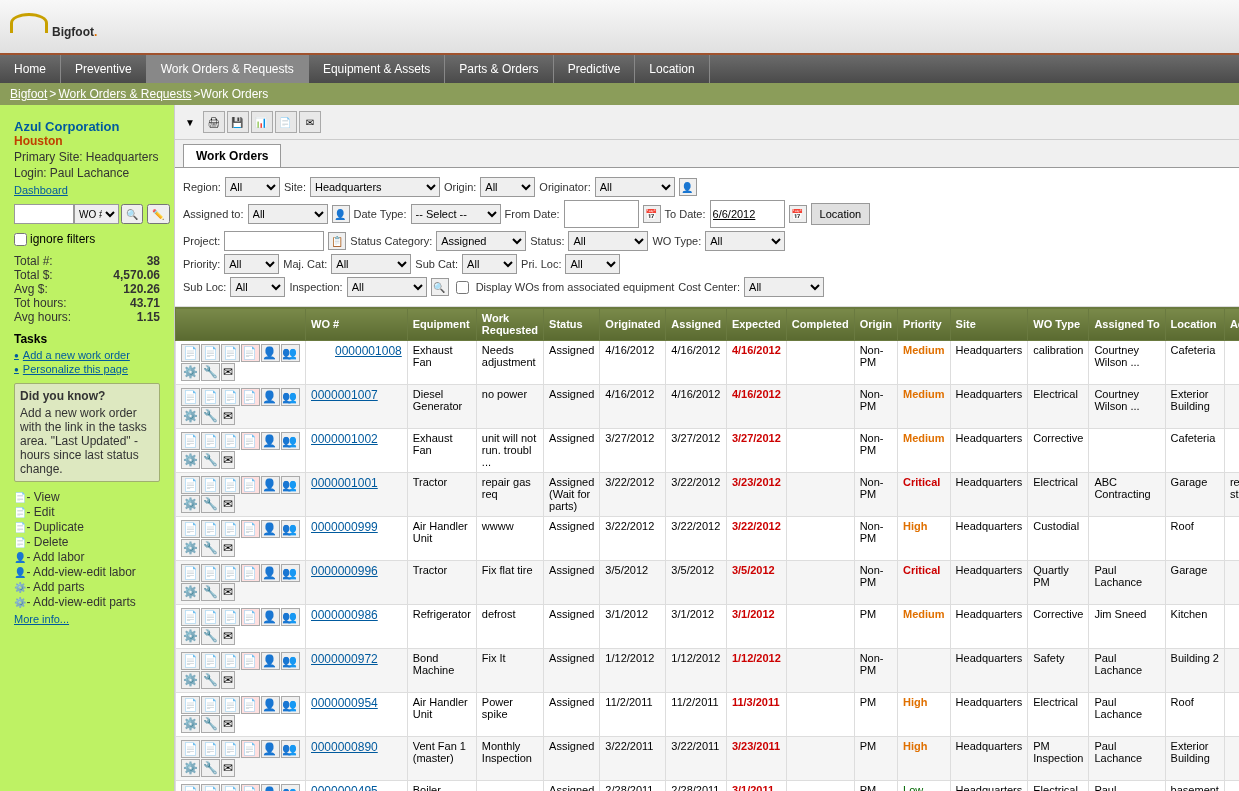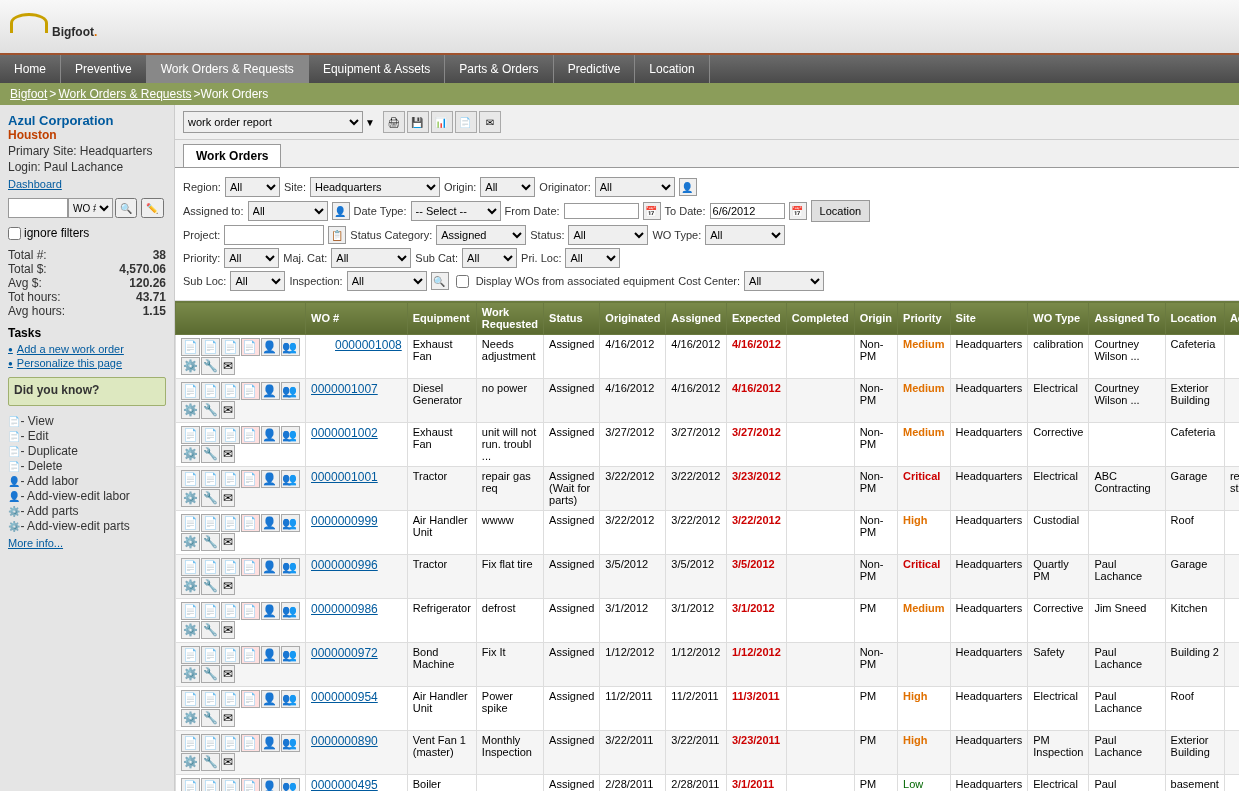--- a/index.html
+++ b/index.html
@@ -66,23 +66,23 @@
     
     .main-layout {
       display: flex;
       height: calc(791px - 55px - 28px - 22px);
     }
 
     
     .sidebar {
       width: 175px;
       min-width: 175px;
-      background: #e5e5e5;
+      background: #bef264;
       border-right: 1px solid #ccc;
-      padding: 8px;
+      padding: 14px;
       overflow-y: auto;
     }
     .sidebar-company { color: #005a9e; font-weight: bold; font-size: 13px; }
     .sidebar-location { color: #c04000; font-size: 12px; font-weight: bold; }
     .sidebar-info { color: #333; font-size: 11px; margin: 2px 0; }
     .sidebar-dashboard { color: #005a9e; font-size: 11px; margin: 4px 0; cursor: pointer; text-decoration: underline; }
     .sidebar-search {
       display: flex; align-items: center; margin: 8px 0;
     }
     .sidebar-search input { width: 70px; height: 20px; border: 1px solid #999; padding: 1px 3px; }
@@ -122,21 +122,21 @@
     
     .tab-bar { background: #f0f0f0; border-bottom: 1px solid #999; padding: 4px 8px 0; }
     .tab { display: inline-block; padding: 4px 12px; background: white; border: 1px solid #999; border-bottom: none; font-weight: bold; font-size: 12px; cursor: pointer; }
 
     
     .filter-area { padding: 6px 8px; background: white; border-bottom: 1px solid #ddd; }
     .filter-row { display: flex; align-items: center; margin: 3px 0; flex-wrap: wrap; gap: 4px; }
     .filter-label { color: #333; font-size: 11px; white-space: nowrap; }
     .filter-select { height: 20px; font-size: 11px; border: 1px solid #999; min-width: 55px; }
     .filter-input { height: 20px; font-size: 11px; border: 1px solid #999; width: 80px; padding: 0 2px; }
-    .filter-date-input { height: 16px; font-size: 11px; border: 1px solid #999; width: 75px; padding: 0 2px; }
+    .filter-date-input { height: 28px; font-size: 11px; border: 1px solid #999; width: 75px; padding: 0 2px; text-decoration: underline; }
     .calendar-btn { width: 18px; height: 18px; font-size: 10px; cursor: pointer; border: 1px solid #999; background: #f0f0f0; }
     .refresh-btn { height: 22px; padding: 0 8px; font-size: 11px; cursor: pointer; background: #e0e0e0; border: 1px solid #999; font-weight: normal; }
     .person-icon-btn { width: 18px; height: 18px; font-size: 10px; cursor: pointer; border: 1px solid #999; background: #f0f0f0; display: inline-flex; align-items: center; justify-content: center; }
 
     
     .data-table-wrapper { overflow-x: auto; }
     table.data-table {
       width: 100%;
       border-collapse: collapse;
       font-size: 11px;
@@ -239,20 +239,21 @@
         <span class="stat-val">1.15</span>
       </div>
     </div>
 
     <div class="tasks-label">Tasks</div>
     <div class="task-link">Add a new work order</div>
     <div class="task-link">Personalize this page</div>
 
     <div class="did-you-know">
       <div class="did-you-know-title">Did you know?</div>
+      <div>Add a new work order with the link in the tasks area. "Last Updated" - hours since last status change.</div>
     </div>
 
     <div>
       <div class="legend-item">
         <span style="color:#005a9e;font-size:10px;">📄</span>
           <span>- View</span>
       </div>
       <div class="legend-item">
         <span style="color:#005a9e;font-size:10px;">📄</span>
           <span>- Edit</span>
@@ -281,23 +282,20 @@
         <span style="color:#555;font-size:10px;">⚙️</span>
           <span>- Add-view-edit parts</span>
       </div>
     </div>
     <div class="more-info">More info...</div>
   </div>
 
   <div class="content-area">
 
     <div class="report-toolbar">
-      <select class="report-select">
-        <option>work order report</option>
-      </select>
       <span style="font-size:10px;margin:0 2px;">▼</span>
       <div class="report-icons">
         <button class="report-icon-btn" title="Print">🖨</button>
         <button class="report-icon-btn" title="Save">💾</button>
         <button class="report-icon-btn" title="Excel">📊</button>
         <button class="report-icon-btn" title="PDF">📄</button>
         <button class="report-icon-btn" title="Email">✉</button>
       </div>
     </div>
 

